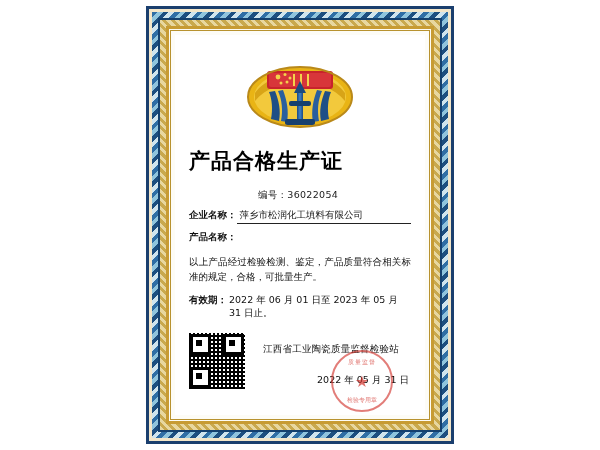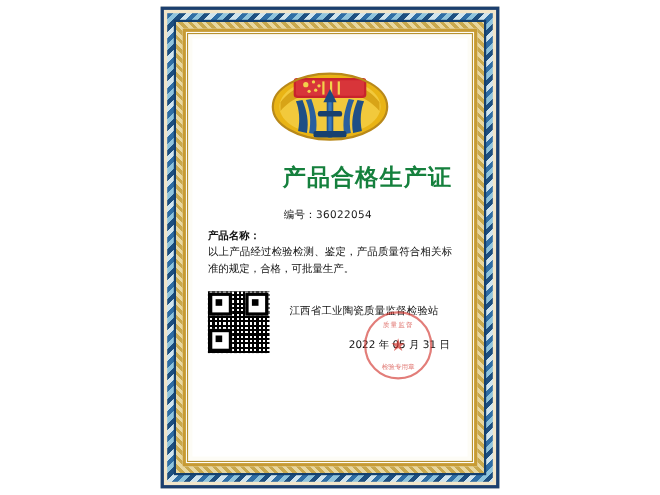--- a/index.html
+++ b/index.html
@@ -86,24 +86,24 @@
     height: 74px;
   }
   .emblem {
     width: 110px;
     height: 72px;
     position: relative;
   }
 
   
   .title {
-    text-align: right;
+    text-align: left;
     font-size: 21px;
     font-weight: bold;
-    color: #15803d;
+    color: #000000;
     letter-spacing: 1px;
     margin-top: 16px;
     font-family: "DejaVu Sans", "Liberation Sans", sans-serif;
   }
 
   .serial {
     text-align: center;
     font-size: 9.5px;
     color: #1a1a1a;
     margin-top: 14px;
@@ -127,20 +127,21 @@
     flex: 1;
     border-bottom: 1px solid #222222;
     padding-left: 3px;
     padding-bottom: 1px;
   }
 
   .statement {
     font-size: 9.5px;
     color: #111111;
     line-height: 1.65;
+    margin-top: 10px;
     text-align: justify;
   }
 
   .validity {
     display: flex;
     align-items: flex-start;
     font-size: 9.5px;
     color: #111111;
     margin-top: 9px;
   }
@@ -289,27 +290,35 @@
           </svg>
         </div>
       </div>
 
       <div class="title">产品合格生产证</div>
 
       <div class="serial">
         <span>编号：</span><span>36022054</span>
       </div>
 
+      <div class="field">
+        <span class="field-label">企业名称：</span>
+        <span class="field-value">萍乡市松润化工填料有限公司</span>
+      </div>
 
       <div class="field">
         <span class="field-label">产品名称：</span>
       </div>
 
       <div class="statement">以上产品经过检验检测、鉴定，产品质量符合相关标准的规定，合格，可批量生产。</div>
 
+      <div class="validity">
+        <span class="field-label">有效期：</span>
+        <span class="field-value">2022 年 06 月 01 日至 2023 年 05 月 31 日止。</span>
+      </div>
 
       <div class="bottom">
         <div class="qr">
           <span class="eye tl"></span>
           <span class="eye tr"></span>
           <span class="eye bl"></span>
         </div>
 
         <div class="issuer-col">
           <div class="issuer">江西省工业陶瓷质量监督检验站</div>

